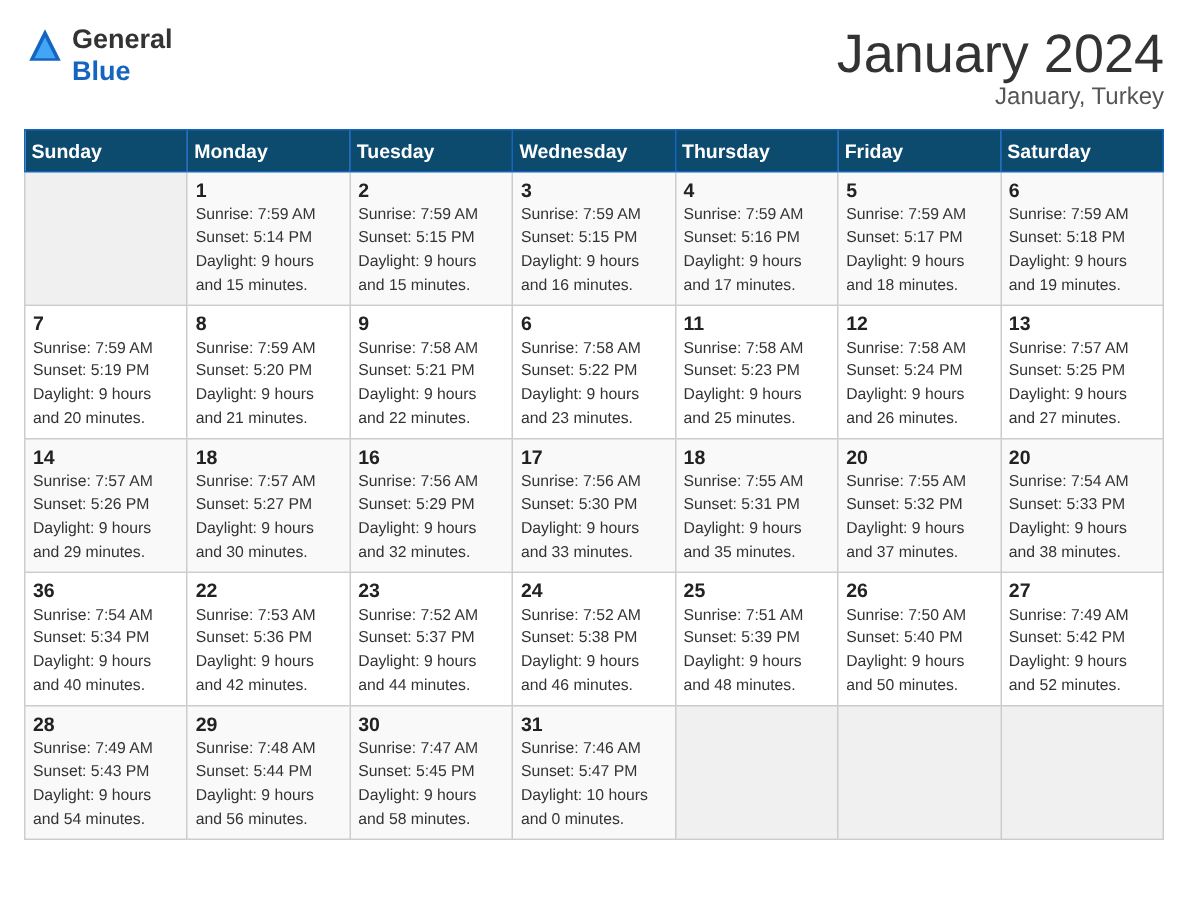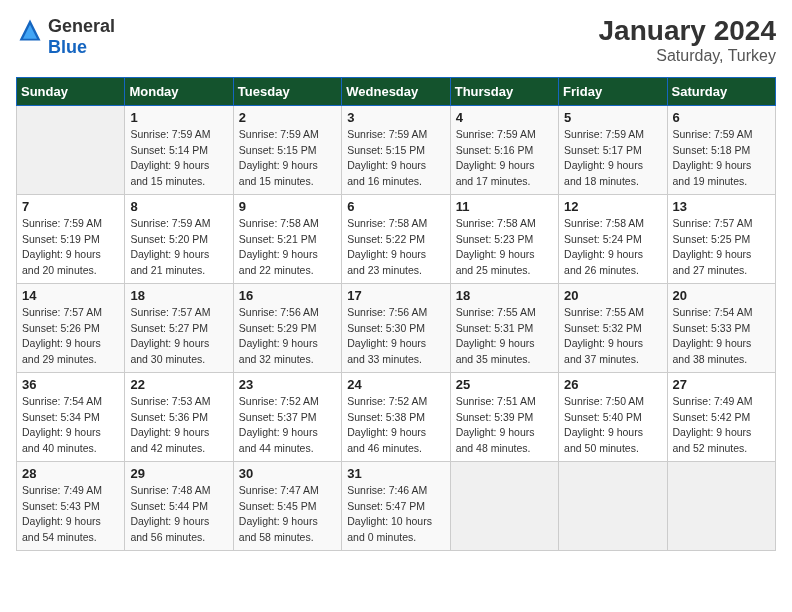--- a/index.html
+++ b/index.html
@@ -32,36 +32,36 @@
       color: #1565C0;
     }
     .logo-icon {
       width: 28px;
       height: 28px;
     }
     .title-block {
       text-align: right;
     }
     .calendar-title {
-      font-size: 28px;
-      font-weight: bold;
+      font-size: 36px;
+      font-weight: normal;
       color: #333;
       line-height: 1.1;
     }
     .calendar-subtitle {
       font-size: 16px;
       color: #555;
     }
     table {
       width: 100%;
       border-collapse: collapse;
       font-size: 11px;
     }
     thead tr th {
-      background-color: #14532d;
+      background-color: #0c4a6e;
       color: #fff;
       padding: 6px 4px;
       text-align: left;
       font-size: 13px;
       font-weight: bold;
       border: 1px solid #1565C0;
     }
     tbody tr td {
       border: 1px solid #ccc;
       vertical-align: top;
@@ -98,21 +98,21 @@
       <polygon points="16,4 28,28 4,28" fill="#1565C0"></polygon>
       <polygon points="16,10 24,26 8,26" fill="#42A5F5"></polygon>
     </svg>
     <div>
       <span class="logo-text-general">General</span><br>
       <span class="logo-text-blue">Blue</span>
     </div>
   </div>
   <div class="title-block">
     <div class="calendar-title">January 2024</div>
-    <div class="calendar-subtitle">Saturday, Turkey</div>
+    <div class="calendar-subtitle">January, Turkey</div>
   </div>
 </div>
 
 <table>
   <thead>
     <tr>
     <th>Sunday</th>
         <th>Monday</th>
         <th>Tuesday</th>
         <th>Wednesday</th>

